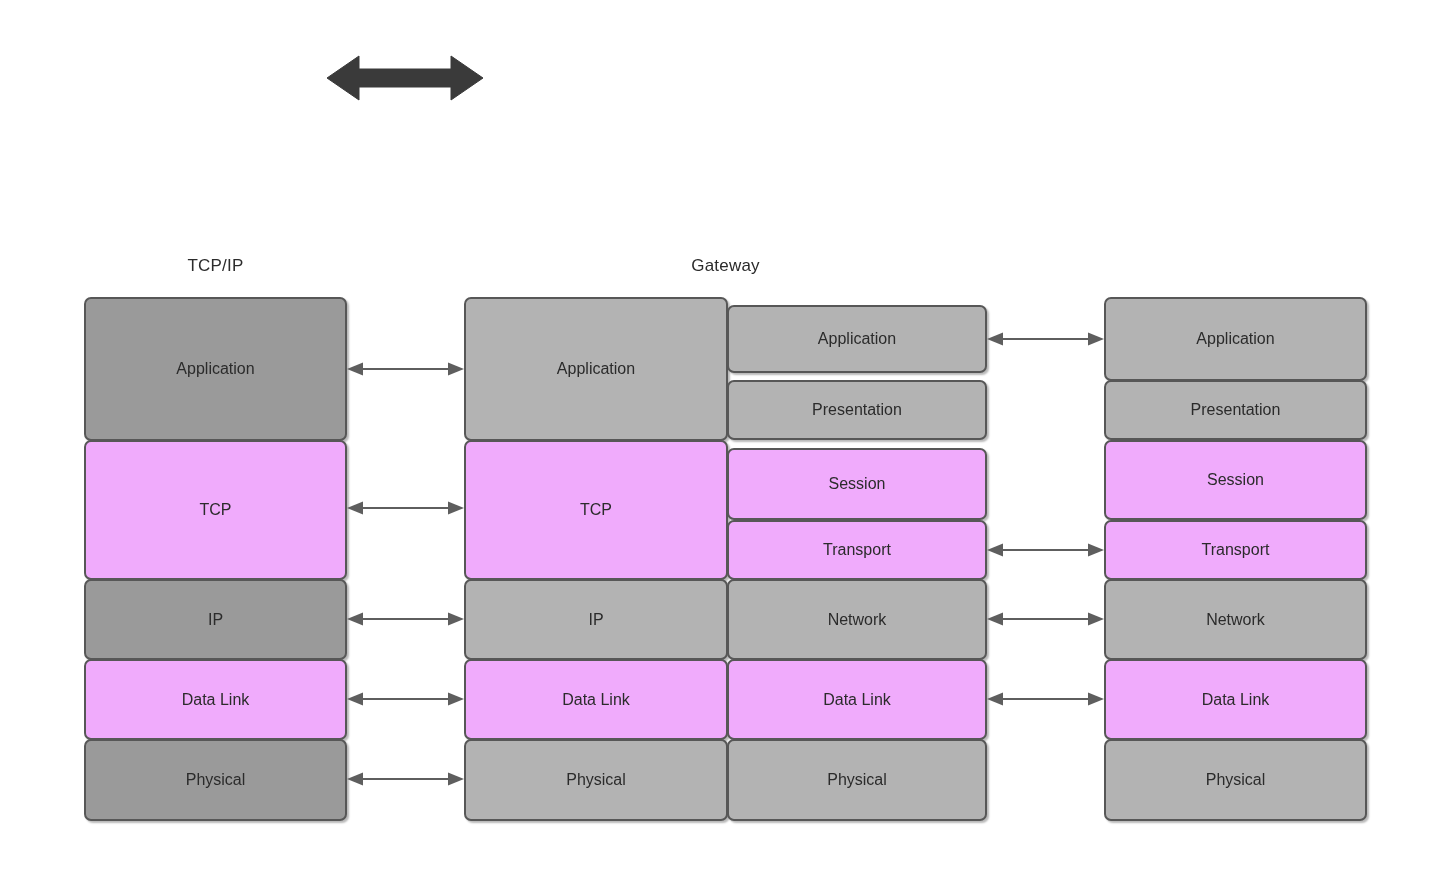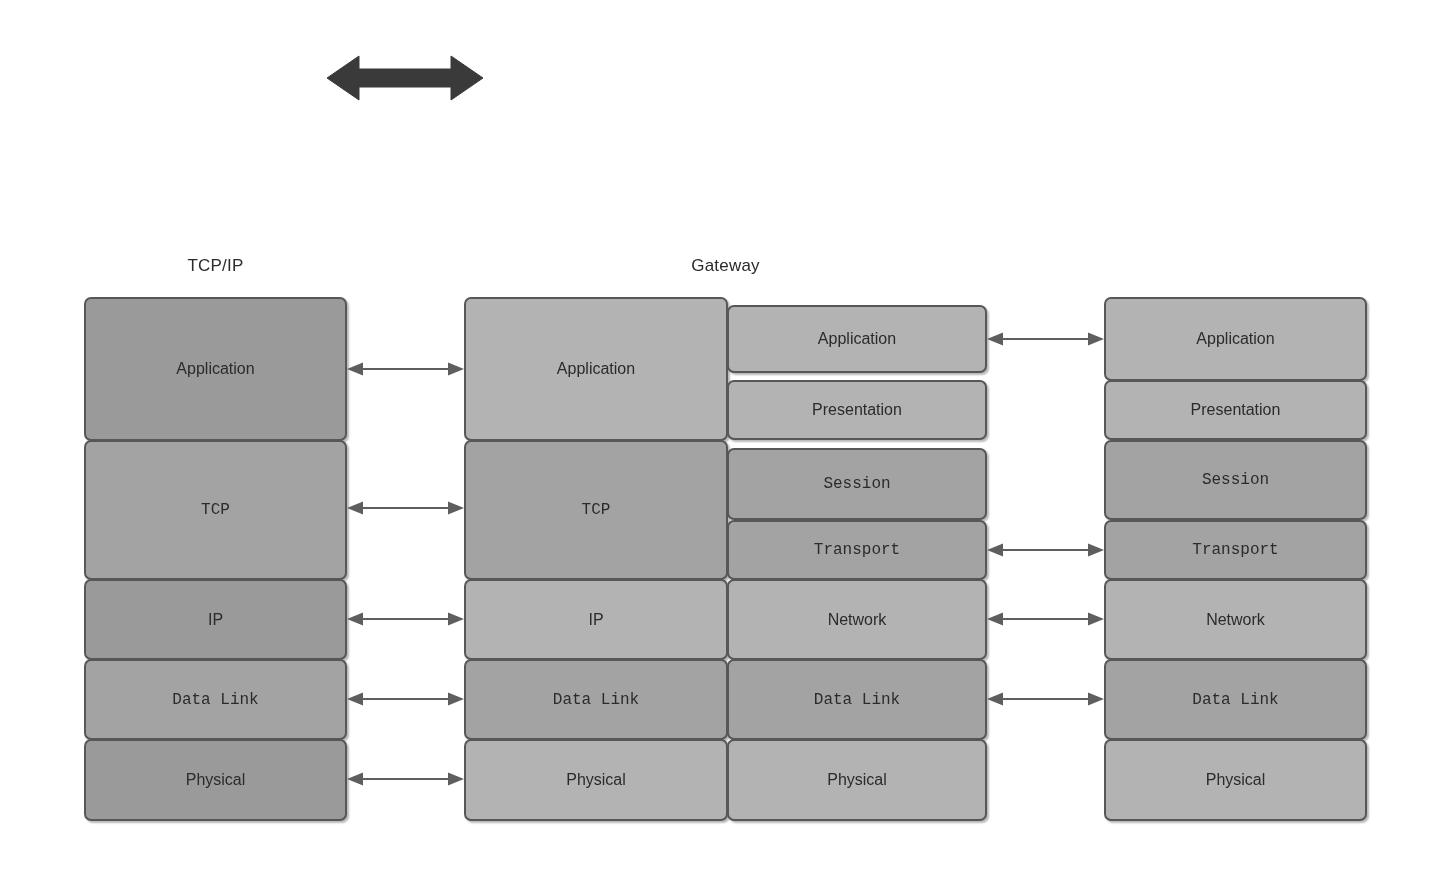--- a/index.html
+++ b/index.html
@@ -25,21 +25,21 @@
   .layer{
     position:absolute;box-sizing:border-box;
     border:2px solid #575757;border-radius:7px;
     display:flex;align-items:center;justify-content:center;
     font-size:16px;color:#2b2b2b;
     box-shadow:2px 2px 2px rgba(0,0,0,0.28);
     white-space:nowrap;
   }
   .fill-dark{background:#9a9a9a;}
   .fill-mid{background:#b3b3b3;}
-  .fill-white{background:#a3a3a3;font-family:Liberation Mono, monospace;}
+  .fill-white{background:#f0abfc;}
 
   
   .conn{position:absolute;}
   .conn svg{display:block;}
 </style>
 </head>
 <body>
 
 <div id="stage">
 

